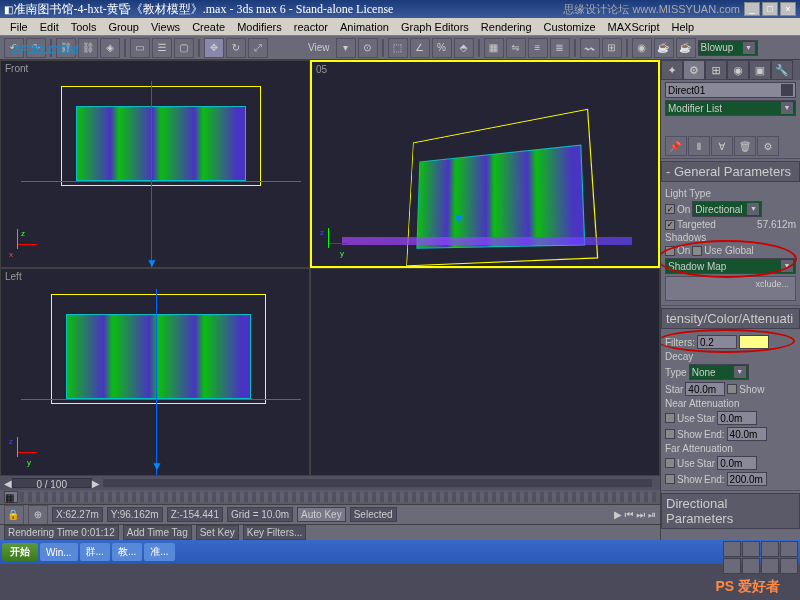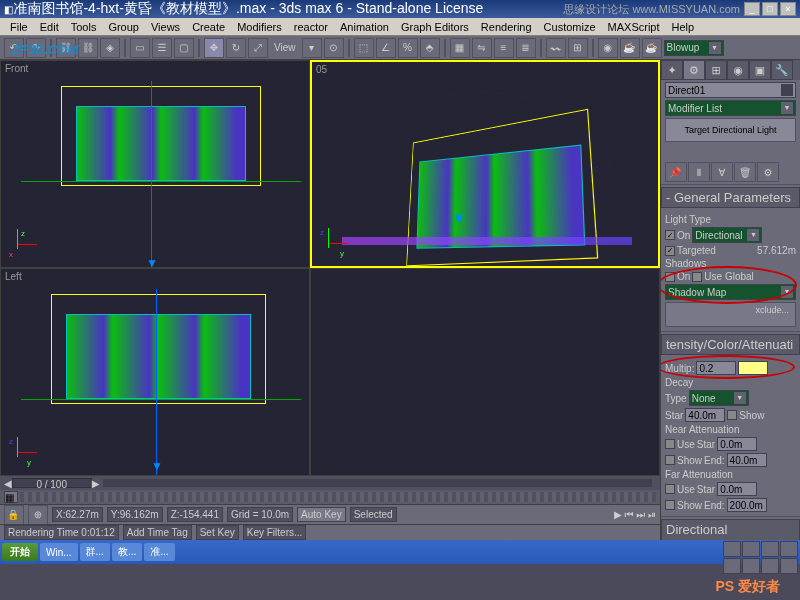--- a/index.html
+++ b/index.html
@@ -1,26 +1,26 @@
 <!DOCTYPE html>
 <html><head>
 <meta charset="utf-8">
 <style>
 * { margin: 0; padding: 0; box-sizing: border-box; font-family: Tahoma, sans-serif; font-size: 10px; }
 body { background: #4a4a5a; width: 800px; height: 600px; overflow: hidden; position: relative; }
 .titlebar { background: linear-gradient(#1a3a7a, #3a5a9a); color: #fff; height: 18px; display: flex; align-items: center; padding: 0 4px; }
-.titlebar-text { flex: 1; font-size: 14px; }
+.titlebar-text { flex: 1; font-size: 12px; font-family: Liberation Serif, serif; }
 .win-btns { display: flex; gap: 2px; }
 .win-btn { width: 16px; height: 14px; background: #c0c0c0; border: 1px solid #888; font-size: 9px; text-align: center; line-height: 12px; }
 .menubar { background: #d4d0c8; height: 18px; display: flex; align-items: center; padding: 0 4px; border-bottom: 1px solid #808080; }
 .menu-item { padding: 0 6px; font-size: 11px; color: #000; cursor: pointer; }
 .toolbar { background: #696978; height: 24px; display: flex; align-items: center; padding: 0 4px; gap: 2px; border-bottom: 1px solid #404040; }
 .tool-btn { width: 20px; height: 20px; background: #6a6a78; border: 1px solid #505060; display: flex; align-items: center; justify-content: center; color: #ccc; font-size: 10px; }
 .tool-sep { width: 2px; height: 18px; background: #505060; margin: 0 2px; }
-.view-label { color: #ccc; padding: 0 4px; }
+.view-label { color: #ccc; padding: 0 4px; margin-left: 34px; }
 .main-area { display: flex; height: 480px; }
 .viewports { flex: 1; display: flex; flex-direction: column; background: #1a1a2a; }
 .viewport-row { display: flex; flex: 1; }
 .viewport { flex: 1; border: 1px solid #404040; position: relative; background: #242434; overflow: hidden; padding-left: 20px; }
 .viewport.active { border: 2px solid #ffff00; }
 .vp-label { position: absolute; top: 2px; left: 4px; color: #999; font-size: 10px; z-index: 10; }
 .building { position: absolute; border: 1px solid #00ffff; }
 .building-fill { background: linear-gradient(90deg, #00ff00 0%, #5a3aff 20%, #00ff00 25%, #5a3aff 45%, #00ff00 50%, #5a3aff 70%, #00ff00 75%, #5a3aff 95%); opacity: 0.7; }
 .axis-gizmo { position: absolute; bottom: 8px; left: 8px; width: 30px; height: 30px; }
 .axis-x { position: absolute; width: 20px; height: 1px; background: #ff0000; top: 15px; left: 8px; }
@@ -220,21 +220,20 @@
     </div>
     <div class="panel-section">
       <div class="dropdown">
         <span>Direct01</span>
         <div style="width:12px;height:12px;background:#404050"></div>
       </div>
       <div class="dropdown dark" style="margin-top:2px">
         <span>Modifier List</span>
           <span class="dd-arrow">▼</span>
       </div>
-      <div class="btn-wide" style="height:24px;line-height:22px;background:#888898;color:#000">Target Directional Light</div>
       <div style="display:flex;gap:1px;margin-top:20px">
         <div class="tool-btn" style="width:22px">📌</div>
         <div class="tool-btn" style="width:22px">Ⅱ</div>
         <div class="tool-btn" style="width:22px">∀</div>
         <div class="tool-btn" style="width:22px">🗑</div>
         <div class="tool-btn" style="width:22px">⚙</div>
       </div>
     </div>
 
     <div class="panel-header">- General Parameters</div>
@@ -270,21 +269,21 @@
             <span class="dd-arrow">▼</span>
         </div>
         <div class="red-circle" style="top:-18px;left:-8px;width:140px;height:38px"></div>
       </div>
       <div class="btn-wide" style="text-align:right;padding-right:6px">xclude...</div>
     </div>
 
     <div class="panel-header">tensity/Color/Attenuati</div>
     <div class="panel-section">
       <div class="param-row" style="position:relative">
-        <span>Multip:</span>
+        <span>Filters:</span>
         <div class="spinner">
             <span>0.2</span>
           </div>
         <div class="spinner yellow" style="width:30px"></div>
         <div class="red-circle" style="top:-6px;left:-8px;width:138px;height:24px"></div>
       </div>
       <div class="param-row">
           <span>Decay</span>
         </div>
       <div class="param-row">

